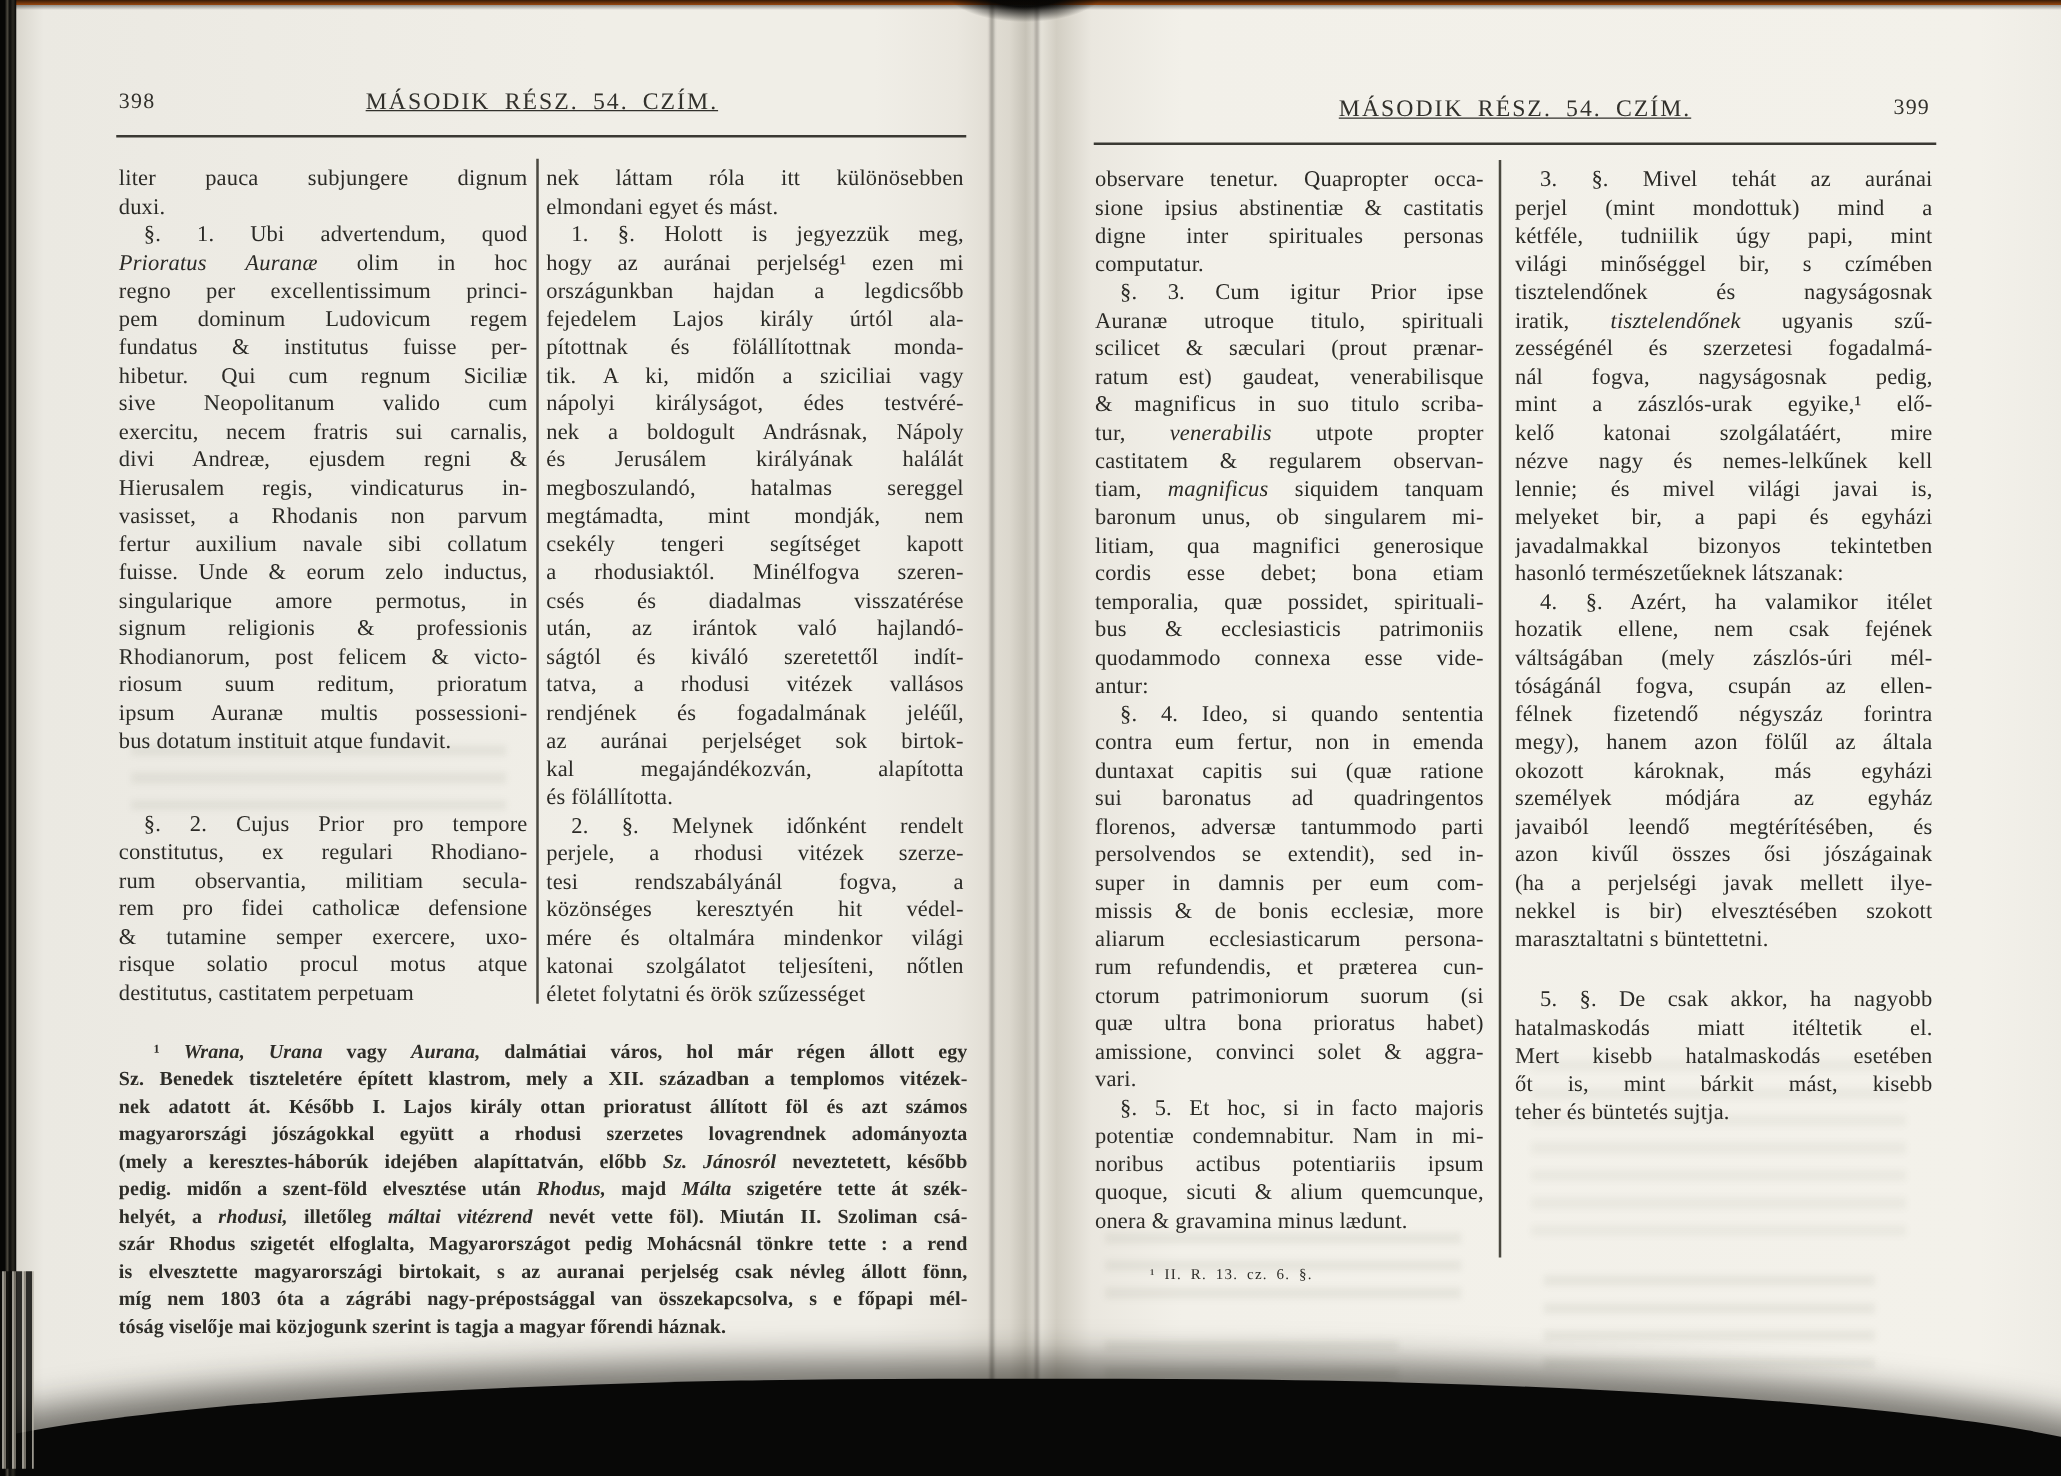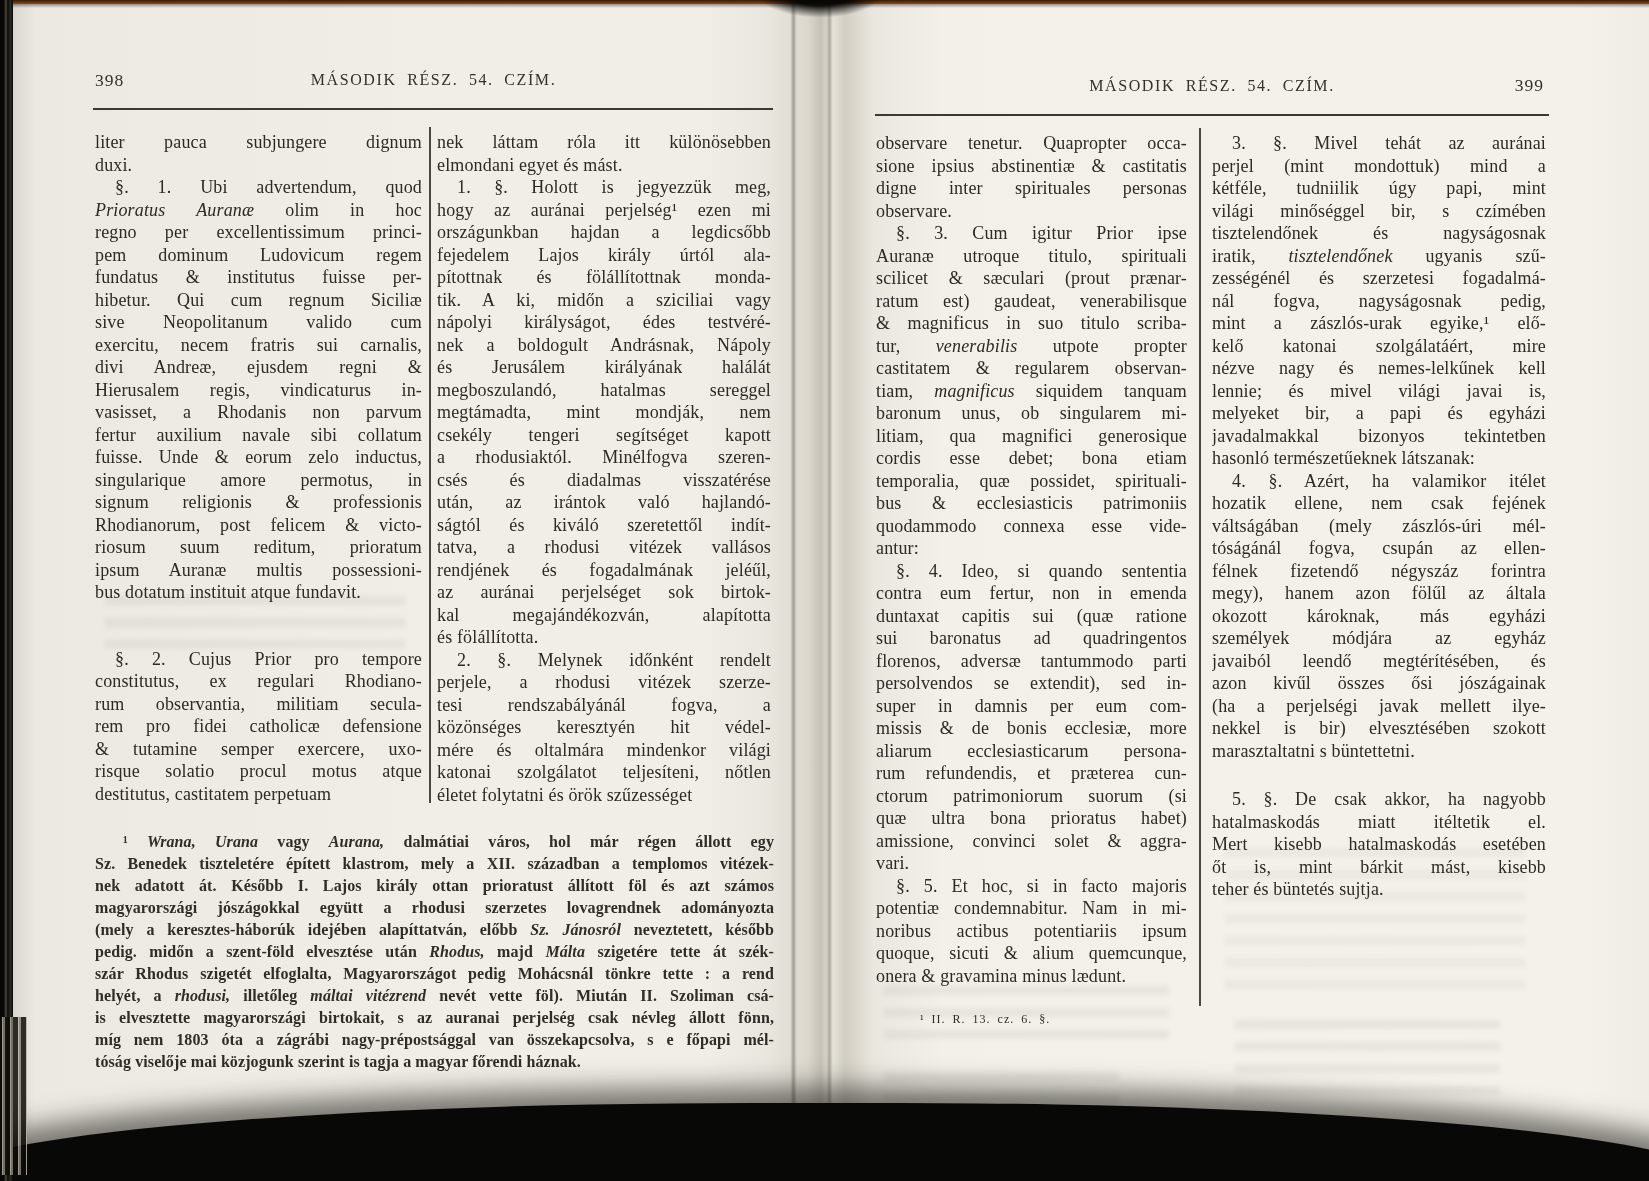--- a/index.html
+++ b/index.html
@@ -41,22 +41,22 @@
     background:repeating-linear-gradient(90deg,#0c0c0a 0 2px,#b5b1a6 2px 3px,#847f74 3px 5px,#0c0c0a 5px 8px);
   }
   
   .ghost {
     position:absolute; filter:blur(2.5px); opacity:.55; pointer-events:none;
     background:repeating-linear-gradient(180deg, rgba(108,112,92,.16) 0 9px, rgba(0,0,0,0) 9px 22px);
   }
   
   .pagenum { position:absolute; font-size:17.5px; color:#32312c; letter-spacing:1px; }
   .rhead {
-    position:absolute; font-size:16px; color:#32312c; text-align:center;
-    letter-spacing:1.6px; word-spacing:5px;
+    position:absolute; font-size:19px; color:#32312c; text-align:center;
+    letter-spacing:1.6px; word-spacing:5px;text-decoration:underline;
   }
   .rule { position:absolute; height:2px; background:#3a3933; }
   .vdiv { position:absolute; width:2px; background:#4a4840; }
   .col {
     position:absolute; font-size:18px; line-height:22.5px; color:#2b2a26;
     letter-spacing:.15px; overflow:visible;
   }
   .para { margin:0; }
   .ln { text-align:justify; text-align-last:justify; height:22.5px; overflow:hidden; }
   .ln.end { text-align-last:left; }
@@ -165,38 +165,38 @@
     </div>
 
   <div class="fnote" style="left:95px;top:831px;width:679px;">
       <div class="para">
         <div class="ln ind"><span>¹ </span><i>Wrana, Urana</i><span> vagy </span><i>Aurana,</i><span> dalmátiai város, hol már régen állott egy</span></div>
         <div class="ln"><span>Sz. Benedek tiszteletére épített klastrom, mely a XII. században a templomos vitézek-</span></div>
         <div class="ln"><span>nek adatott át. Később I. Lajos király ottan prioratust állított föl és azt számos</span></div>
         <div class="ln"><span>magyarországi jószágokkal együtt a rhodusi szerzetes lovagrendnek adományozta</span></div>
         <div class="ln"><span>(mely a keresztes-háborúk idejében alapíttatván, előbb </span><i>Sz. Jánosról</i><span> neveztetett, később</span></div>
         <div class="ln"><span>pedig. midőn a szent-föld elvesztése után </span><i>Rhodus,</i><span> majd </span><i>Málta</i><span> szigetére tette át szék-</span></div>
+        <div class="ln"><span>helyét, a </span><i>rhodusi,</i><span> illetőleg </span><i>máltai vitézrend</i><span> nevét vette föl). Miután II. Szoliman csá-</span></div>
         <div class="ln"><span>szár Rhodus szigetét elfoglalta, Magyarországot pedig Mohácsnál tönkre tette : a rend</span></div>
-        <div class="ln"><span>helyét, a </span><i>rhodusi,</i><span> illetőleg </span><i>máltai vitézrend</i><span> nevét vette föl). Miután II. Szoliman csá-</span></div>
         <div class="ln"><span>is elvesztette magyarországi birtokait, s az auranai perjelség csak névleg állott fönn,</span></div>
         <div class="ln"><span>míg nem 1803 óta a zágrábi nagy-prépostsággal van összekapcsolva, s e főpapi mél-</span></div>
         <div class="ln end"><span>tóság viselője mai közjogunk szerint is tagja a magyar főrendi háznak.</span></div>
       </div>
     </div>
 
   <div class="rhead" style="left:876px;top:77px;width:672px;">MÁSODIK RÉSZ. 54. CZÍM.</div>
   <div class="pagenum" style="left:876px;top:75px;width:668px;text-align:right;">399</div>
   <div class="rule" style="left:875px;top:114px;width:674px;"></div>
 
   <div class="col" style="left:876px;top:132px;width:311px;">
       <div class="para">
         <div class="ln"><span>observare tenetur. Quapropter occa-</span></div>
         <div class="ln"><span>sione ipsius abstinentiæ &amp; castitatis</span></div>
         <div class="ln"><span>digne inter spirituales personas</span></div>
-        <div class="ln end"><span>observare.</span></div>
+        <div class="ln end"><span>computatur.</span></div>
       </div>
       <div class="para">
         <div class="ln ind"><span>§. 3. Cum igitur Prior ipse</span></div>
         <div class="ln"><span>Auranæ utroque titulo, spirituali</span></div>
         <div class="ln"><span>scilicet &amp; sæculari (prout prænar-</span></div>
         <div class="ln"><span>ratum est) gaudeat, venerabilisque</span></div>
         <div class="ln"><span>&amp; magnificus in suo titulo scriba-</span></div>
         <div class="ln"><span>tur, </span><i>venerabilis</i><span> utpote propter</span></div>
         <div class="ln"><span>castitatem &amp; regularem observan-</span></div>
         <div class="ln"><span>tiam, </span><i>magnificus</i><span> siquidem tanquam</span></div>

